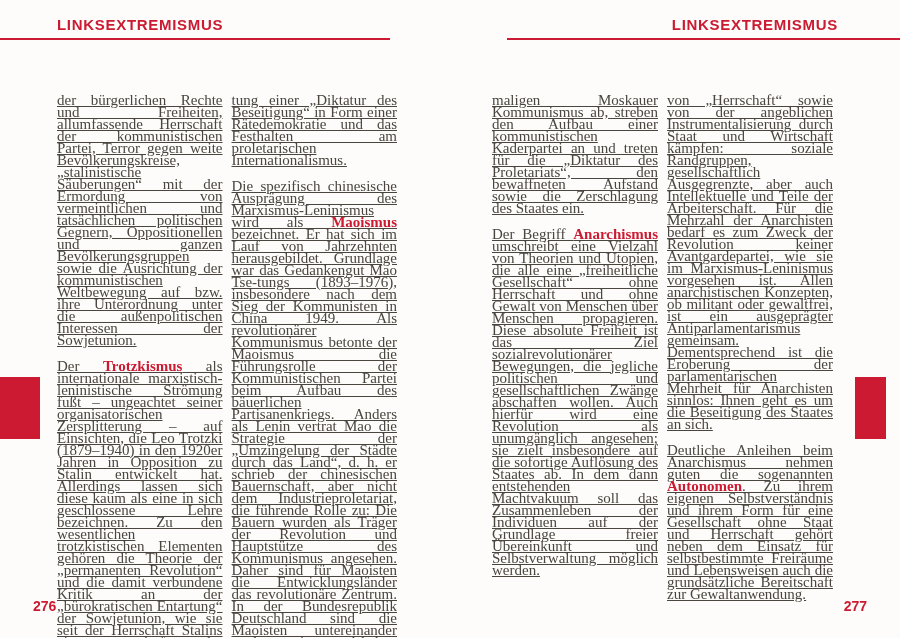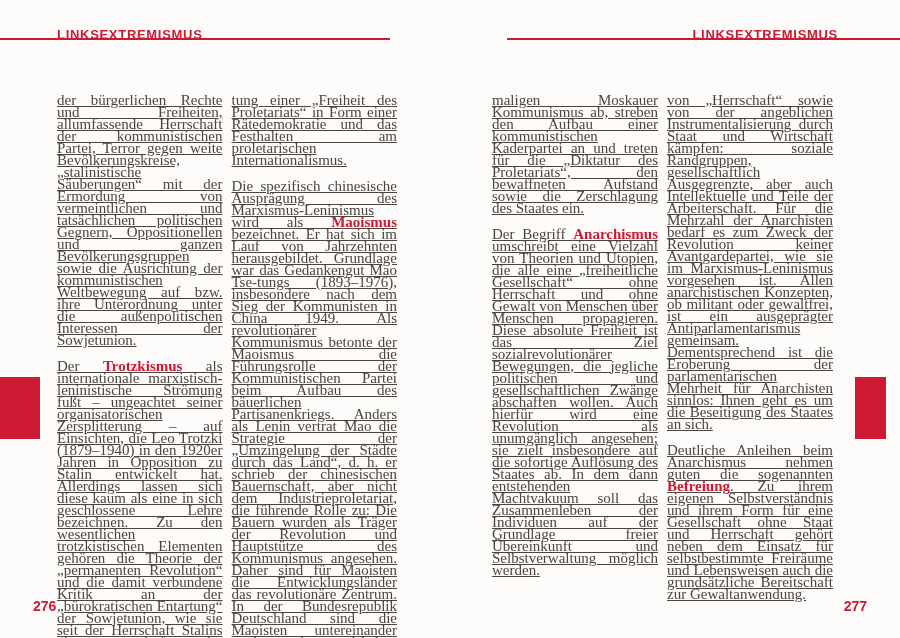--- a/index.html
+++ b/index.html
@@ -12,23 +12,23 @@
   body{
     background:var(--paper);
     font-family:"Liberation Serif", serif;
     color:var(--ink);
     position:relative;
     overflow:hidden;
   }
   .spread{position:absolute;inset:0;}
   .running-head{
     position:absolute;
-    top:27px;
+    top:16px;
     font-family:"Liberation Sans", sans-serif;
-    font-size:13px;
+    font-size:15px;
     font-weight:bold;
     letter-spacing:0.7px;
     color:var(--accent);
   }
   .head-left{left:57px;}
   .head-right{right:62px;text-align:right;}
   .head-rule{
     position:absolute;
     top:38px;
     height:1.6px;
@@ -85,32 +85,32 @@
 
   <div class="accent-block block-left"></div>
   <div class="accent-block block-right"></div>
 
   <div class="page-text page-left">
     <div class="col">
         <p><span>der bürgerlichen Rechte und Freiheiten, allumfassende Herrschaft der kommunistischen Partei, Terror gegen weite Bevölkerungskreise, „stalinistische Säuberungen“ mit der Ermordung von vermeintlichen und tatsächlichen politischen Gegnern, Oppositionellen und ganzen Bevölkerungsgruppen sowie die Ausrichtung der kommunistischen Weltbewegung auf bzw. ihre Unterordnung unter die außenpolitischen Interessen der Sowjetunion.</span></p>
         <p><span>Der </span><span class="kw">Trotzkismus</span><span> als internationale marxistisch-leninistische Strömung fußt – ungeachtet seiner organisatorischen Zersplitterung – auf Einsichten, die Leo Trotzki (1879–1940) in den 1920er Jahren in Opposition zu Stalin entwickelt hat. Allerdings lassen sich diese kaum als eine in sich geschlossene Lehre bezeichnen. Zu den wesentlichen trotzkistischen Elementen gehören die Theorie der „permanenten Revolution“ und die damit verbundene Kritik an der „bürokratischen Entartung“ der Sowjetunion, wie sie seit der Herrschaft Stalins eingetreten sei, ferner der Glaube an die Weltrevolution (im Unterschied zu Stalins „Sozialismus in einem Lande“), das Ziel der Errich-</span></p>
       </div>
     <div class="col">
-        <p><span>tung einer „Freiheit des Proletariats“ in Form einer Rätedemokratie und das Festhalten am proletarischen Internationalismus.</span></p>
+        <p><span>tung einer „Diktatur des Beseitigung“ in Form einer Rätedemokratie und das Festhalten am proletarischen Internationalismus.</span></p>
         <p><span>Die spezifisch chinesische Ausprägung des Marxismus-Leninismus wird als </span><span class="kw">Maoismus</span><span> bezeichnet. Er hat sich im Lauf von Jahrzehnten herausgebildet. Grundlage war das Gedankengut Mao Tse-tungs (1893–1976), insbesondere nach dem Sieg der Kommunisten in China 1949. Als revolutionärer Kommunismus betonte der Maoismus die Führungsrolle der Kommunistischen Partei beim Aufbau des bäuerlichen Partisanenkriegs. Anders als Lenin vertrat Mao die Strategie der „Umzingelung der Städte durch das Land“, d. h. er schrieb der chinesischen Bauernschaft, aber nicht dem Industrieproletariat, die führende Rolle zu: Die Bauern wurden als Träger der Revolution und Hauptstütze des Kommunismus angesehen. Daher sind für Maoisten die Entwicklungsländer das revolutionäre Zentrum. In der Bundesrepublik Deutschland sind die Maoisten untereinander stark zerstritten und haben außer der Berufung auf die Ideen Maos kaum Gemeinsamkeiten. So lehnen sie den ehe-</span></p>
       </div>
   </div>
 
   <div class="page-text page-right">
     <div class="col">
         <p><span>maligen Moskauer Kommunismus ab, streben den Aufbau einer kommunistischen Kaderpartei an und treten für die „Diktatur des Proletariats“, den bewaffneten Aufstand sowie die Zerschlagung des Staates ein.</span></p>
         <p><span>Der Begriff </span><span class="kw">Anarchismus</span><span> umschreibt eine Vielzahl von Theorien und Utopien, die alle eine „freiheitliche Gesellschaft“ ohne Herrschaft und ohne Gewalt von Menschen über Menschen propagieren. Diese absolute Freiheit ist das Ziel sozialrevolutionärer Bewegungen, die jegliche politischen und gesellschaftlichen Zwänge abschaffen wollen. Auch hierfür wird eine Revolution als unumgänglich angesehen; sie zielt insbesondere auf die sofortige Auflösung des Staates ab. In dem dann entstehenden Machtvakuum soll das Zusammenleben der Individuen auf der Grundlage freier Übereinkunft und Selbstverwaltung möglich werden.</span></p>
       </div>
     <div class="col">
         <p><span>von „Herrschaft“ sowie von der angeblichen Instrumentalisierung durch Staat und Wirtschaft kämpfen: soziale Randgruppen, gesellschaftlich Ausgegrenzte, aber auch Intellektuelle und Teile der Arbeiterschaft. Für die Mehrzahl der Anarchisten bedarf es zum Zweck der Revolution keiner Avantgardepartei, wie sie im Marxismus-Leninismus vorgesehen ist. Allen anarchistischen Konzepten, ob militant oder gewaltfrei, ist ein ausgeprägter Antiparlamentarismus gemeinsam. Dementsprechend ist die Eroberung der parlamentarischen Mehrheit für Anarchisten sinnlos: Ihnen geht es um die Beseitigung des Staates an sich.</span></p>
-        <p><span>Deutliche Anleihen beim Anarchismus nehmen guten die sogenannten </span><span class="kw">Befreiung</span><span>. Zu ihrem eigenen Selbstverständnis und ihrem Form für eine Gesellschaft ohne Staat und Herrschaft gehört neben dem Einsatz für selbstbestimmte Freiräume und Lebensweisen auch die grundsätzliche Bereitschaft zur Gewaltanwendung.</span></p>
+        <p><span>Deutliche Anleihen beim Anarchismus nehmen guten die sogenannten </span><span class="kw">Autonomen</span><span>. Zu ihrem eigenen Selbstverständnis und ihrem Form für eine Gesellschaft ohne Staat und Herrschaft gehört neben dem Einsatz für selbstbestimmte Freiräume und Lebensweisen auch die grundsätzliche Bereitschaft zur Gewaltanwendung.</span></p>
       </div>
   </div>
 
   <div class="page-number pn-left">276</div>
   <div class="page-number pn-right">277</div>
 
 </div>
 
 </body></html>

